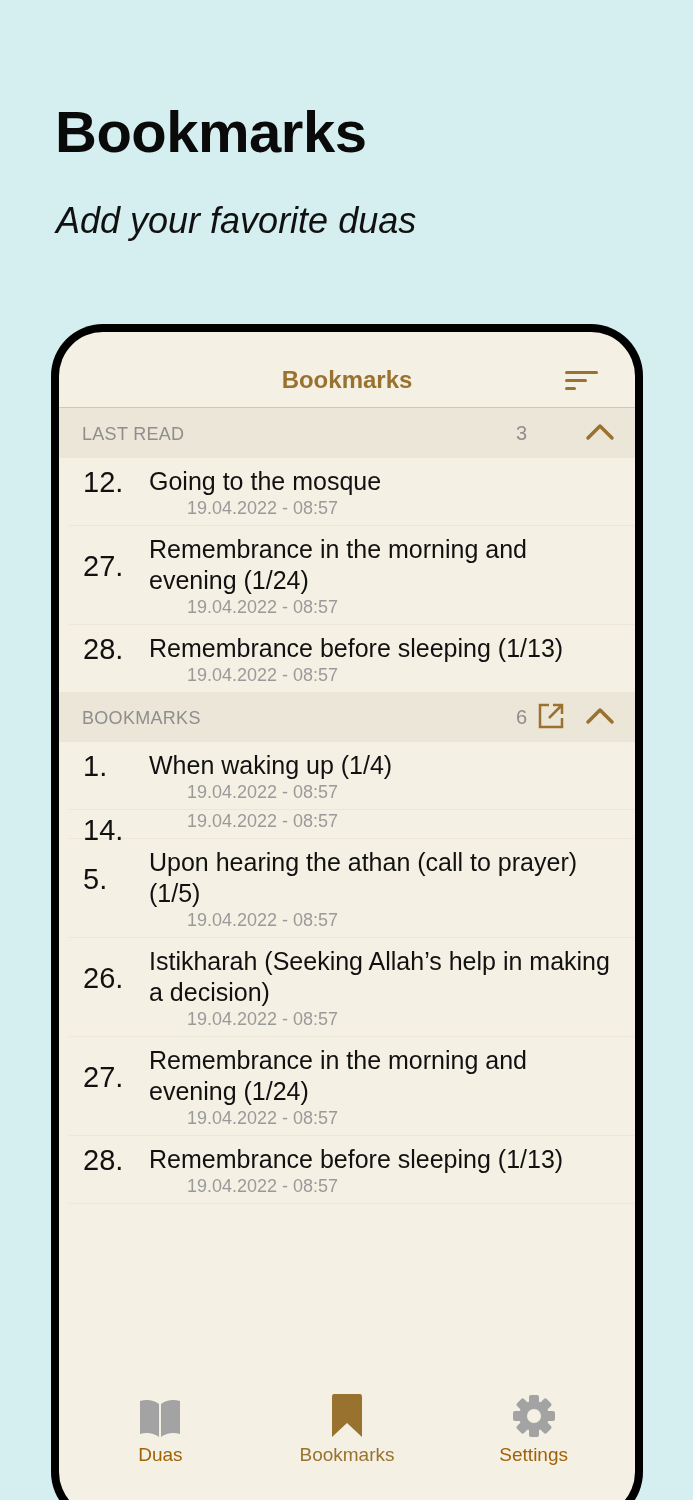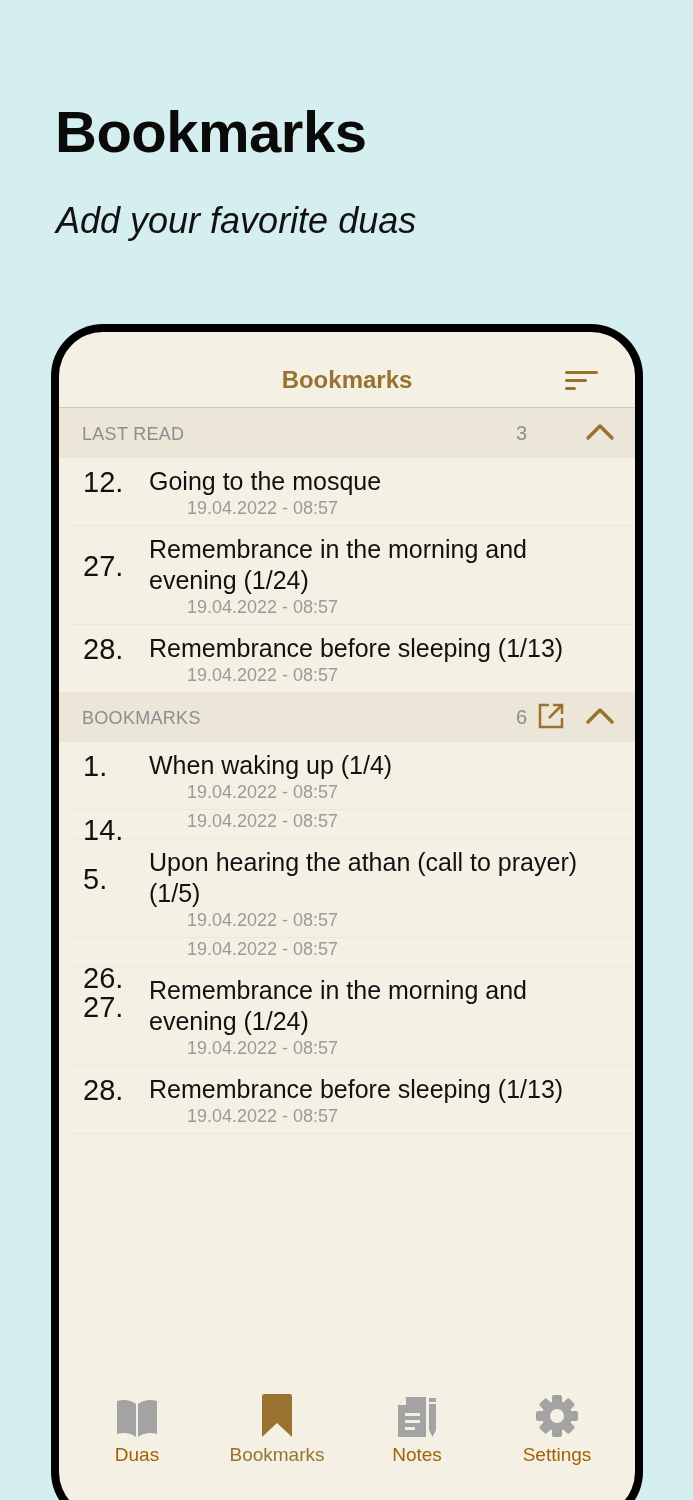--- a/index.html
+++ b/index.html
@@ -91,20 +91,21 @@
         <div class="row-num" style="top:4px">14.</div>
         <div class="row-date">19.04.2022 - 08:57</div>
       </div>
       <div class="row">
         <div class="row-num" style="top:24px">5.</div>
         <div class="row-title">Upon hearing the athan (call to prayer) (1/5)</div>
         <div class="row-date">19.04.2022 - 08:57</div>
       </div>
       <div class="row">
         <div class="row-num" style="top:24px">26.</div>
+        <div class="row-title">Istikharah (Seeking Allah’s help in making a decision)</div>
         <div class="row-date">19.04.2022 - 08:57</div>
       </div>
       <div class="row">
         <div class="row-num" style="top:24px">27.</div>
         <div class="row-title">Remembrance in the morning and evening (1/24)</div>
         <div class="row-date">19.04.2022 - 08:57</div>
       </div>
       <div class="row">
         <div class="row-num" style="top:8px">28.</div>
         <div class="row-title">Remembrance before sleeping (1/13)</div>
@@ -125,34 +126,20 @@
       <div class="tab active">
         <div class="tab-icon">
           <svg width="32" height="44" viewBox="0 0 32 44">
             <path d="M3 0 H29 Q31 0 31 3 V43 L16 29 L1 43 V3 Q1 0 3 0 Z" fill="#9a7230"></path>
           </svg>
         </div>
         <div class="tab-label">Bookmarks</div>
       </div>
       <div class="tab">
         <div class="tab-icon">
-          <svg width="42" height="42" viewBox="0 0 42 42">
-            <path d="M10 1 H30 V41 H2 V9 Z" fill="#a3a3a3"></path>
-            <path d="M2 9 H10 V1 Z" fill="#f5f0e4"></path>
-            <rect x="9" y="17" width="15" height="3" fill="#f5f0e4"></rect>
-            <rect x="9" y="24" width="15" height="3" fill="#f5f0e4"></rect>
-            <rect x="9" y="31" width="10" height="3" fill="#f5f0e4"></rect>
-            <rect x="33" y="2" width="7" height="4" fill="#a3a3a3"></rect>
-            <path d="M33 8 H40 V34 L36.5 41 L33 34 Z" fill="#a3a3a3"></path>
-          </svg>
-        </div>
-        <div class="tab-label">Notes</div>
-      </div>
-      <div class="tab">
-        <div class="tab-icon">
           <svg width="44" height="44" viewBox="0 0 44 44">
             <g fill="#a3a3a3" transform="translate(22 22)">
               <rect x="-5" y="-21" width="10" height="42" rx="2"></rect>
               <rect x="-5" y="-21" width="10" height="42" rx="2" transform="rotate(45)"></rect>
               <rect x="-5" y="-21" width="10" height="42" rx="2" transform="rotate(90)"></rect>
               <rect x="-5" y="-21" width="10" height="42" rx="2" transform="rotate(135)"></rect>
               <circle r="15"></circle>
             </g>
             <circle cx="22" cy="22" r="7" fill="#f5f0e4"></circle>
           </svg>

